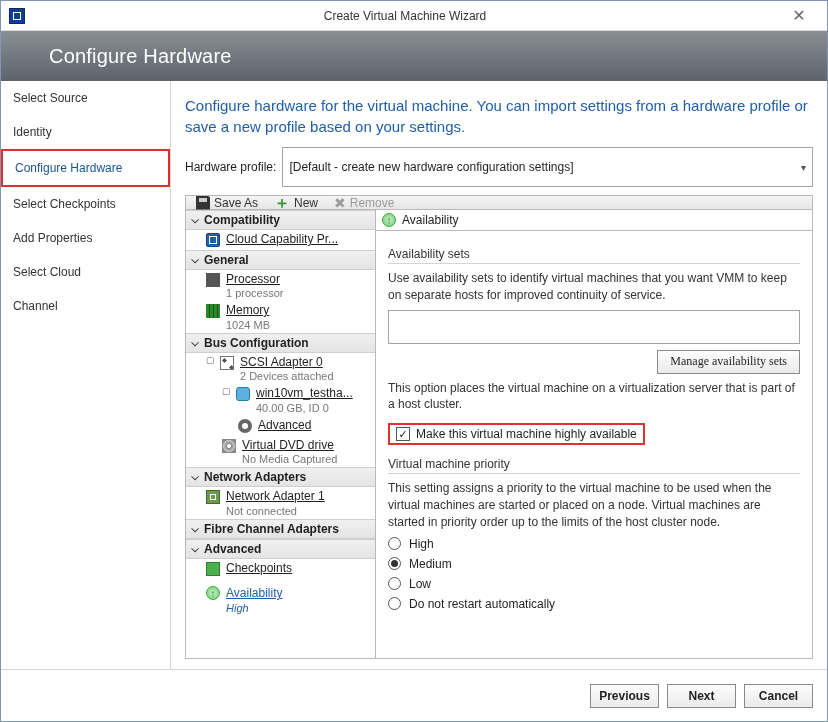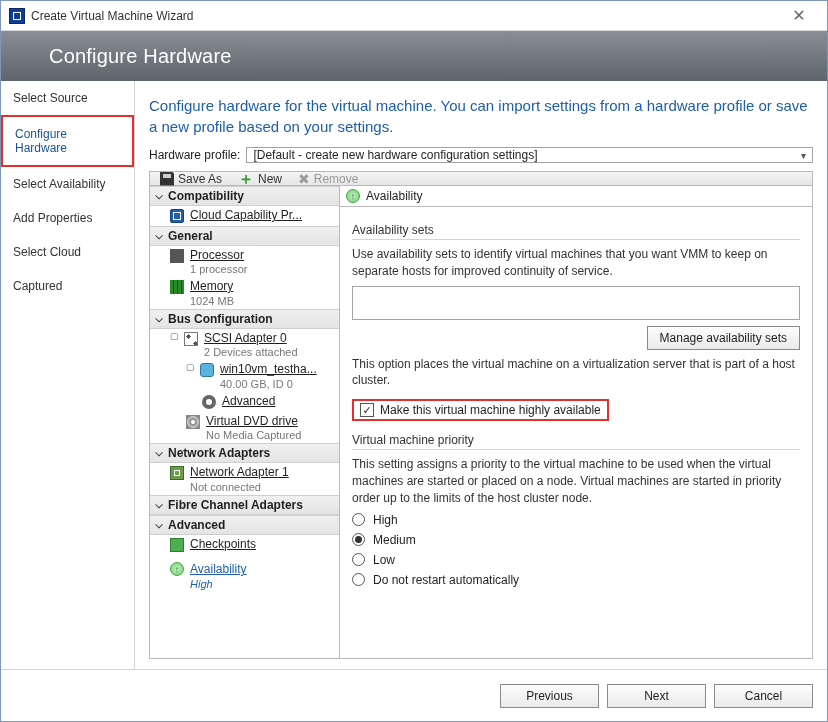--- a/index.html
+++ b/index.html
@@ -30,21 +30,21 @@
     border: 1px solid #0b2a63;
     position: relative;
     margin-right: 6px;
   }
   .title-icon::before {
     content:"";
     position:absolute;
     left:3px; top:3px; right:3px; bottom:3px;
     border:1px solid #fff;
   }
-  .titlebar-text { flex: 1; font-size: 12px; color: #333; }
+  .titlebar-text { flex: 1; font-size: 12px; color: #333; text-align: center; }
   .close-btn {
     width: 40px; text-align: center;
     font-size: 16px; color: #666;
     cursor: default;
   }
   .banner {
     height: 50px;
     background: linear-gradient(#8a8e94, #5d646c);
     color: #fff;
     font-size: 20px;
@@ -53,21 +53,21 @@
     padding-left: 48px;
     font-weight: 400;
     letter-spacing: .2px;
   }
   .body {
     flex: 1;
     display: flex;
     min-height: 0;
   }
   .nav {
-    width: 134px;
+    width: 170px;
     border-right: 1px solid #d4d4d4;
     display: flex;
     flex-direction: column;
   }
   .nav-item {
     padding: 10px 12px;
     color: #333;
   }
   .nav-item.active {
     border: 2px solid #e03030;
@@ -88,21 +88,21 @@
   }
   .hwprofile-row {
     display: flex;
     align-items: center;
     gap: 6px;
     margin-bottom: 8px;
   }
   .hwprofile-row label { white-space: nowrap; }
   .dropdown {
     flex: 1;
-    height: 16px;
+    height: 40px;
     border: 1px solid #a3a3a3;
     display: flex;
     align-items: center;
     padding: 0 6px;
     background: #fff;
     justify-content: space-between;
     gap: 28px;
   }
   .dropdown .chev { color:#555; font-size:10px; }
   .toolbar {
@@ -224,21 +224,21 @@
   }
   .btn {
     height: 24px;
     padding: 0 12px;
     border: 1px solid #8a8a8a;
     background: linear-gradient(#fdfdfd,#eaeaea);
     display: inline-flex;
     align-items: center;
     cursor: default;
   }
-  .right { display:flex; justify-content:flex-end; margin-top:6px; }
+  .right { display:flex; justify-content:flex-end; margin-top:6px;font-family:Liberation Serif, serif; }
   .ha-box {
     border: 2px solid #e03030;
     padding: 2px 6px;
     display: inline-flex;
     align-items: center;
     gap: 6px;
     margin: 4px 0;
   }
   .chk {
     width:14px;height:14px;border:1px solid #555;
@@ -256,21 +256,21 @@
   .radio.sel::after { content:"";width:7px;height:7px;background:#333;border-radius:50%; }
   .footer {
     border-top: 1px solid #d4d4d4;
     height: 52px;
     display:flex;
     align-items:center;
     justify-content:flex-end;
     gap:8px;
     padding: 0 14px;
   }
-  .footer .btn { width:99px; justify-content:center; }
+  .footer .btn { width:69px; justify-content:center;font-weight:bold; }
   
   ::-webkit-scrollbar { width:16px; }
   ::-webkit-scrollbar-track { background:#f0f0f0; }
   ::-webkit-scrollbar-thumb { background:#c2c2c2; border:1px solid #a8a8a8; }
 </style>
 </head>
 <body>
 
 <div class="window">
 
@@ -281,25 +281,26 @@
   </div>
 
   <div class="banner">
     <span>Configure Hardware</span>
   </div>
 
   <div class="body">
 
     <div class="nav">
       <div class="nav-item">Select Source</div>
+      <div class="nav-item">Identity</div>
       <div class="nav-item active">Configure Hardware</div>
-      <div class="nav-item">Select Availability</div>
+      <div class="nav-item">Select Checkpoints</div>
       <div class="nav-item">Add Properties</div>
       <div class="nav-item">Select Cloud</div>
-      <div class="nav-item">Captured</div>
+      <div class="nav-item">Channel</div>
     </div>
 
     <div class="content">
 
       <div class="intro">Configure hardware for the virtual machine. You can import settings from a hardware profile or save a new profile based on your settings.</div>
 
       <div class="hwprofile-row">
         <label>Hardware profile:</label>
         <div class="dropdown">
           <span>[Default - create new hardware configuration settings]</span>

